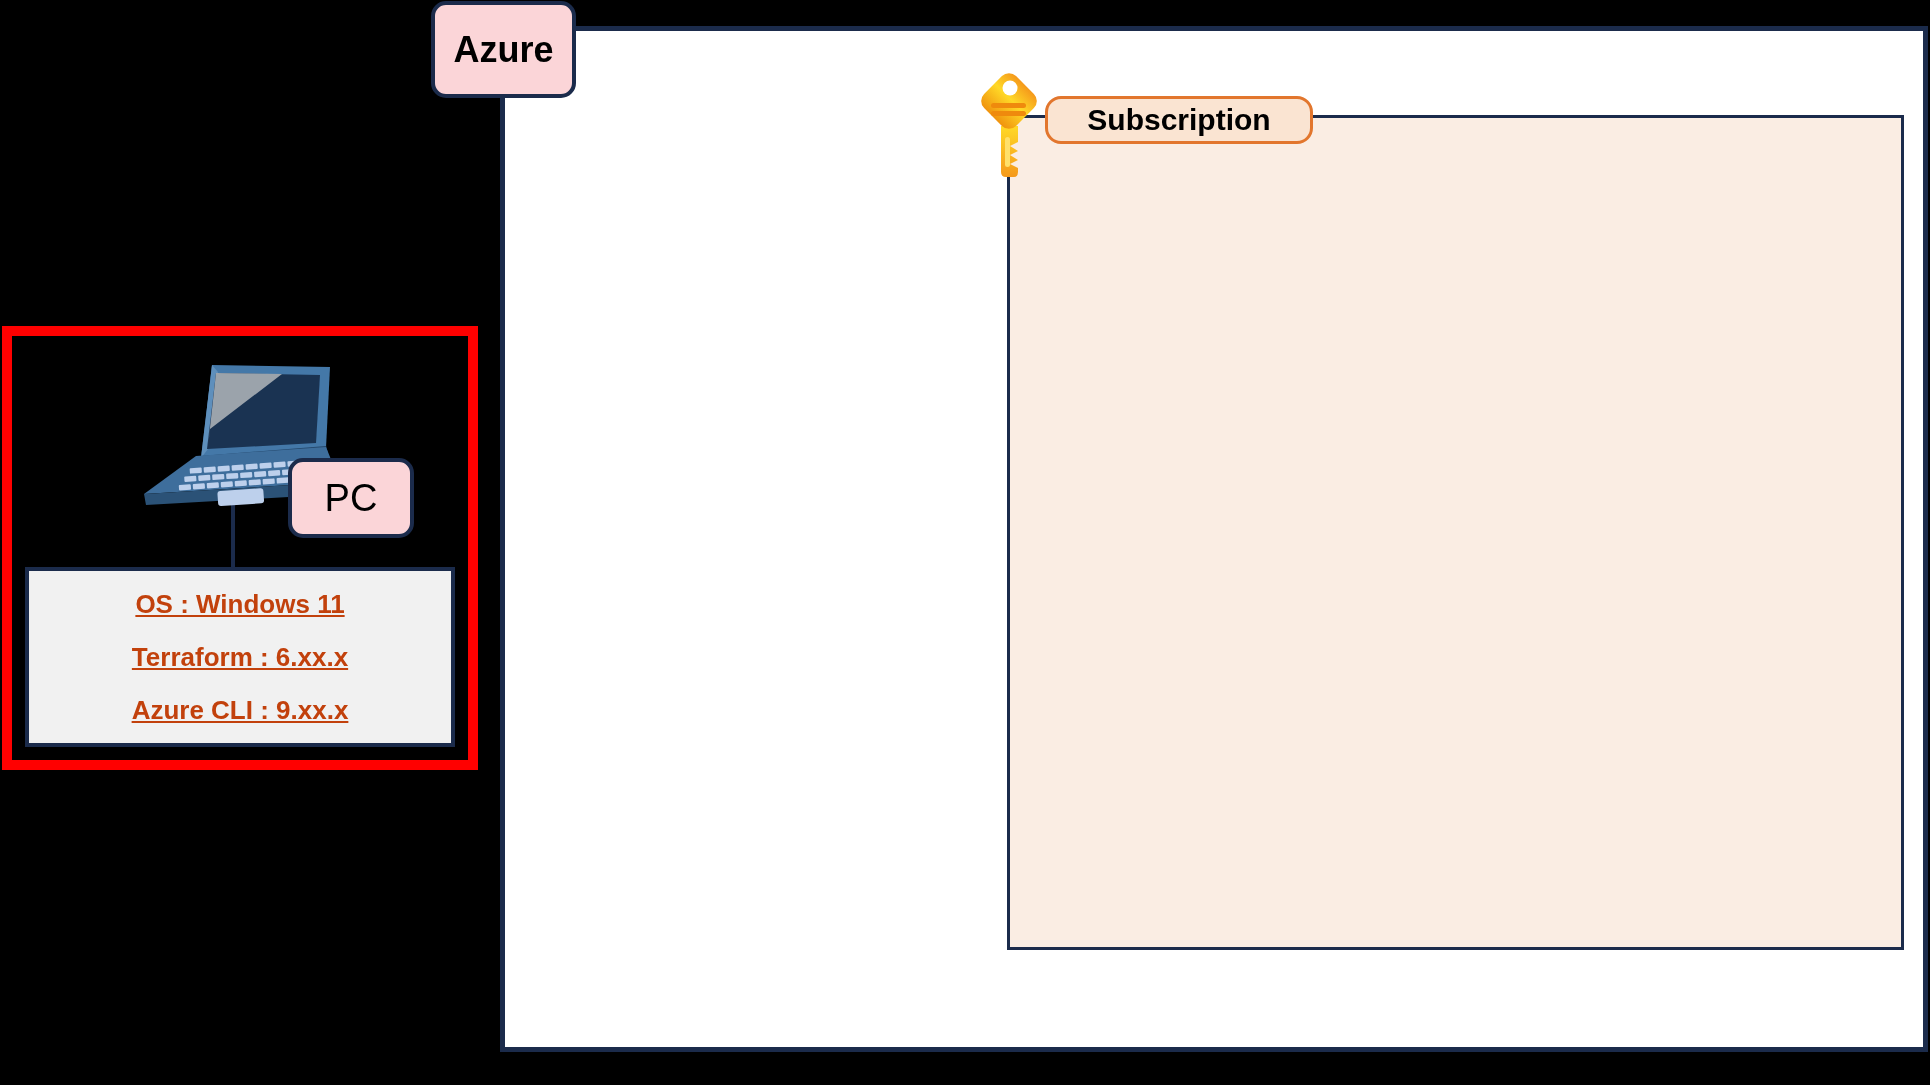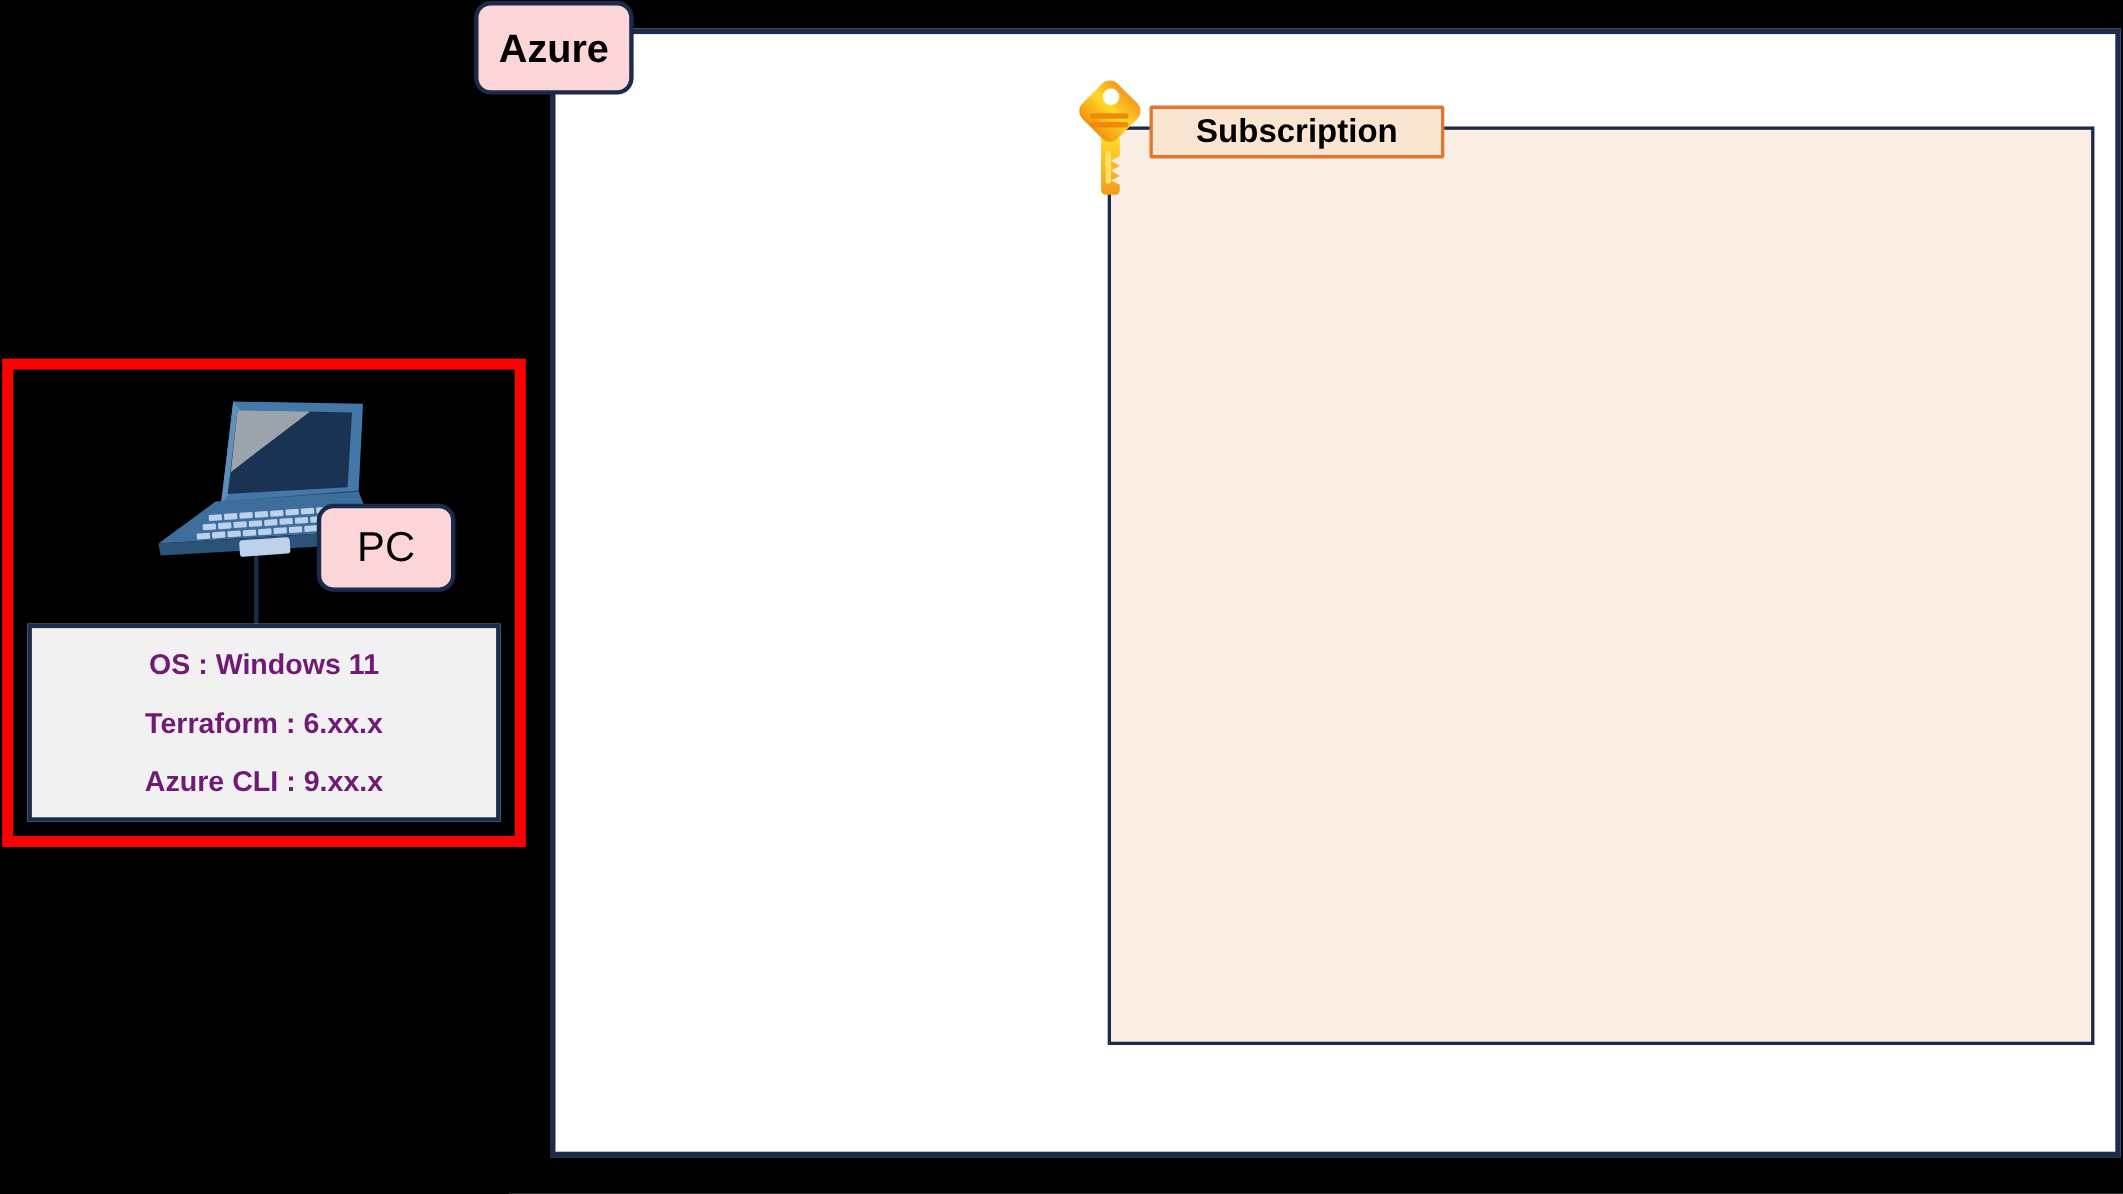--- a/index.html
+++ b/index.html
@@ -5,49 +5,49 @@
   html,body{margin:0;padding:0;background:#000;}
   .stage{
     position:relative;width:1930px;height:1085px;background:#000;
     font-family:"Liberation Sans","DejaVu Sans",sans-serif;overflow:hidden;
   }
   .box{position:absolute;box-sizing:border-box;}
 
   
   .azure-box{left:500px;top:26px;width:1428px;height:1026px;background:#ffffff;border:5px solid #1B2B4B;}
   .azure-label{
-    left:431px;top:1px;width:145px;height:85px;background:#FBD5D8;border:4px solid #1B2B4B;
+    left:431px;top:1px;width:145px;height:97px;background:#FBD5D8;border:4px solid #1B2B4B;
     border-radius:15px;display:flex;align-items:center;justify-content:center;
     font-size:36px;font-weight:bold;color:#000;z-index:6;
   }
 
   
   .subscription-box{left:1007px;top:115px;width:897px;height:835px;background:#FAEDE3;border:3px solid #1B2B4B;z-index:2;}
   .subscription-label{
     left:1045px;top:96px;width:268px;height:48px;background:#FAE4D2;border:3px solid #E2762D;
-    border-radius:2px;display:flex;align-items:center;justify-content:center;
+    border-radius:16px;display:flex;align-items:center;justify-content:center;
     font-size:30px;font-weight:bold;color:#000;z-index:4;
   }
   .key-icon{left:972px;top:64px;width:72px;height:118px;z-index:5;}
 
   
   .pc-red-box{left:2px;top:326px;width:476px;height:444px;border:10px solid #FF0000;background:transparent;z-index:1;}
   .laptop{left:130px;top:352px;width:210px;height:156px;z-index:2;}
   .pc-label{
     left:288px;top:458px;width:126px;height:80px;background:#FBD5D8;border:4px solid #1B2B4B;
     border-radius:15px;display:flex;align-items:center;justify-content:center;
     font-size:38px;font-weight:normal;color:#000;z-index:3;
   }
   .pc-connector{left:231px;top:500px;width:4px;height:70px;background:#1B2B4B;z-index:1;}
   .spec-box{
     left:25px;top:567px;width:430px;height:180px;background:#F1F1F1;border:4px solid #1B2B4B;
     display:flex;flex-direction:column;justify-content:space-around;align-items:center;
     padding:6px 0;z-index:2;
   }
-  .spec-line{font-size:26px;font-weight:bold;color:#701a75;line-height:1;}
+  .spec-line{font-size:26px;font-weight:bold;color:#c2410c;line-height:1;text-decoration:underline;}
 </style>
 </head>
 <body>
 
 <div class="stage">
 
   <div class="box azure-box"></div>
   <div class="box azure-label">
     <span>Azure</span>
   </div>

